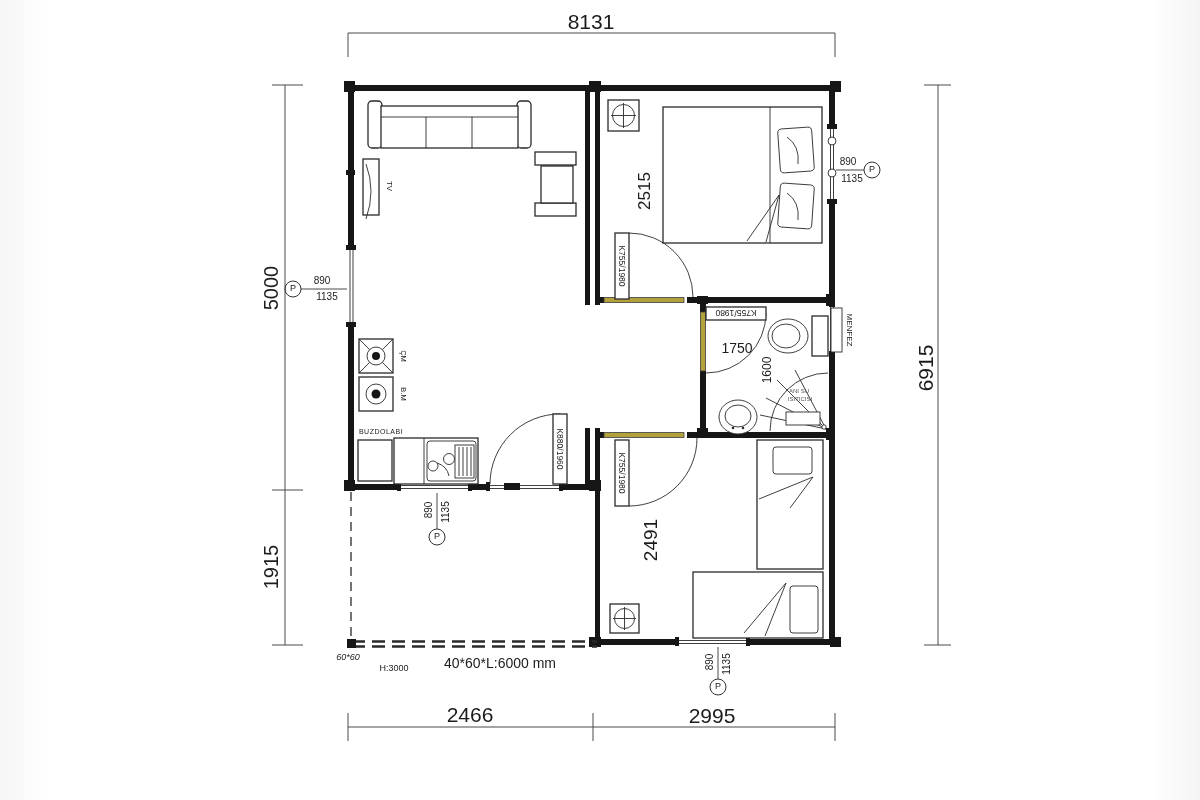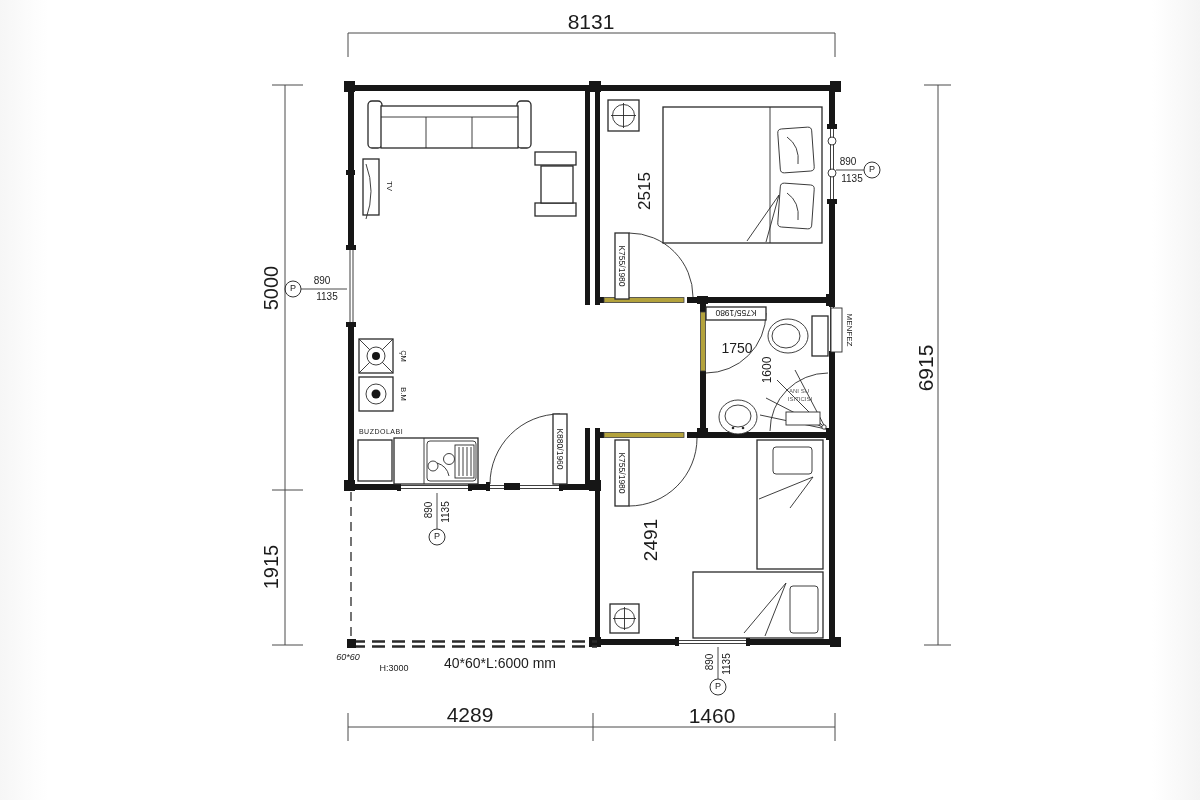--- a/index.html
+++ b/index.html
@@ -274,22 +274,22 @@
       <line class="dim" x1="836" y1="170" x2="864" y2="170"></line>
       <line class="dim" x1="718" y1="647" x2="718" y2="679"></line>
     </g>
   </svg>
 
 
   <div class="lbl" style="left:591px;top:21px;font-size:21px;">8131</div>
   <div class="lbl rm90" style="left:925px;top:368px;font-size:21px;">6915</div>
   <div class="lbl rm90" style="left:271px;top:288px;font-size:20px;">5000</div>
   <div class="lbl rm90" style="left:271px;top:567px;font-size:20px;">1915</div>
-  <div class="lbl" style="left:470px;top:714px;font-size:21px;">4289</div>
-  <div class="lbl" style="left:712px;top:715px;font-size:21px;">1460</div>
+  <div class="lbl" style="left:470px;top:714px;font-size:21px;">2466</div>
+  <div class="lbl" style="left:712px;top:715px;font-size:21px;">2995</div>
 
   <div class="lbl rm90" style="left:644px;top:191px;font-size:17px;">2515</div>
   <div class="lbl rm90" style="left:650px;top:540px;font-size:19px;">2491</div>
   <div class="lbl" style="left:737px;top:348px;font-size:14px;">1750</div>
   <div class="lbl rm90" style="left:767px;top:370px;font-size:12px;">1600</div>
 
   <div class="lbl r90" style="left:622px;top:266px;font-size:8.5px;">K755/1980</div>
   <div class="lbl r180" style="left:736px;top:313px;font-size:8.5px;">K755/1980</div>
   <div class="lbl r90" style="left:622px;top:473px;font-size:8.5px;">K755/1980</div>
   <div class="lbl r90" style="left:560px;top:449px;font-size:8.5px;">K880/1960</div>

